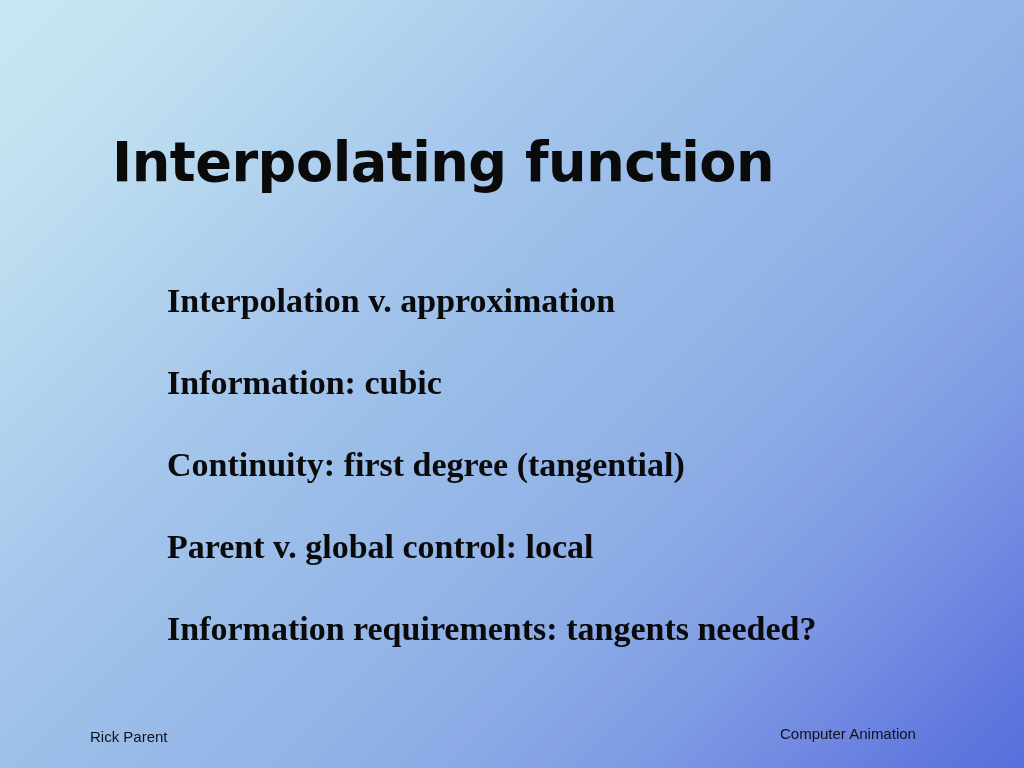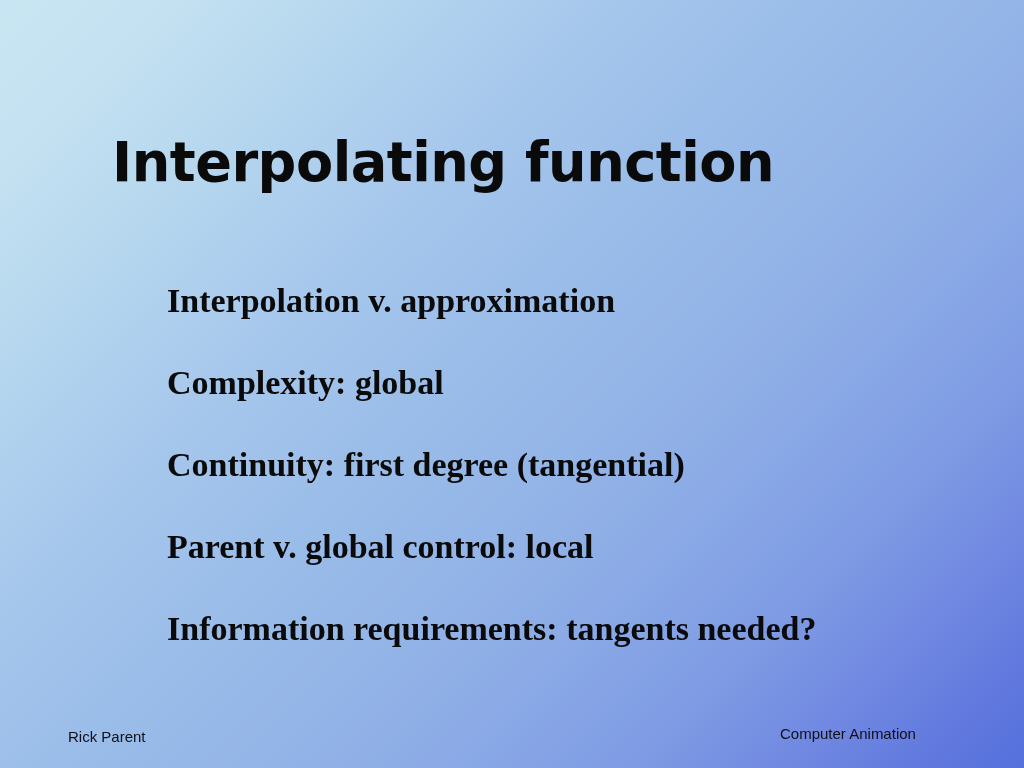--- a/index.html
+++ b/index.html
@@ -79,21 +79,21 @@
     padding: 0;
   }
 
   .body-line:last-child {
     height: auto;
   }
 
   
   .footer-left {
     position: absolute;
-    left: 68px;
+    left: 90px;
     top: 728px;
     font-family: "Liberation Sans", "DejaVu Sans", sans-serif;
     font-size: 15px;
     font-weight: normal;
     color: #101018;
     white-space: nowrap;
   }
 
   .footer-right {
     position: absolute;
@@ -110,21 +110,21 @@
 <body>
 
 <div class="slide">
 
   <div class="title-block">
     <h1 class="slide-title">Interpolating function</h1>
   </div>
 
   <div class="body-block">
     <p class="body-line">Interpolation v. approximation</p>
-    <p class="body-line">Complexity: global</p>
+    <p class="body-line">Information: cubic</p>
     <p class="body-line">Continuity: first degree (tangential)</p>
     <p class="body-line">Parent v. global control: local</p>
     <p class="body-line">Information requirements: tangents needed?</p>
   </div>
 
   <div class="footer-left">Rick Parent</div>
 
   <div class="footer-right">Computer Animation</div>
 
 </div>

